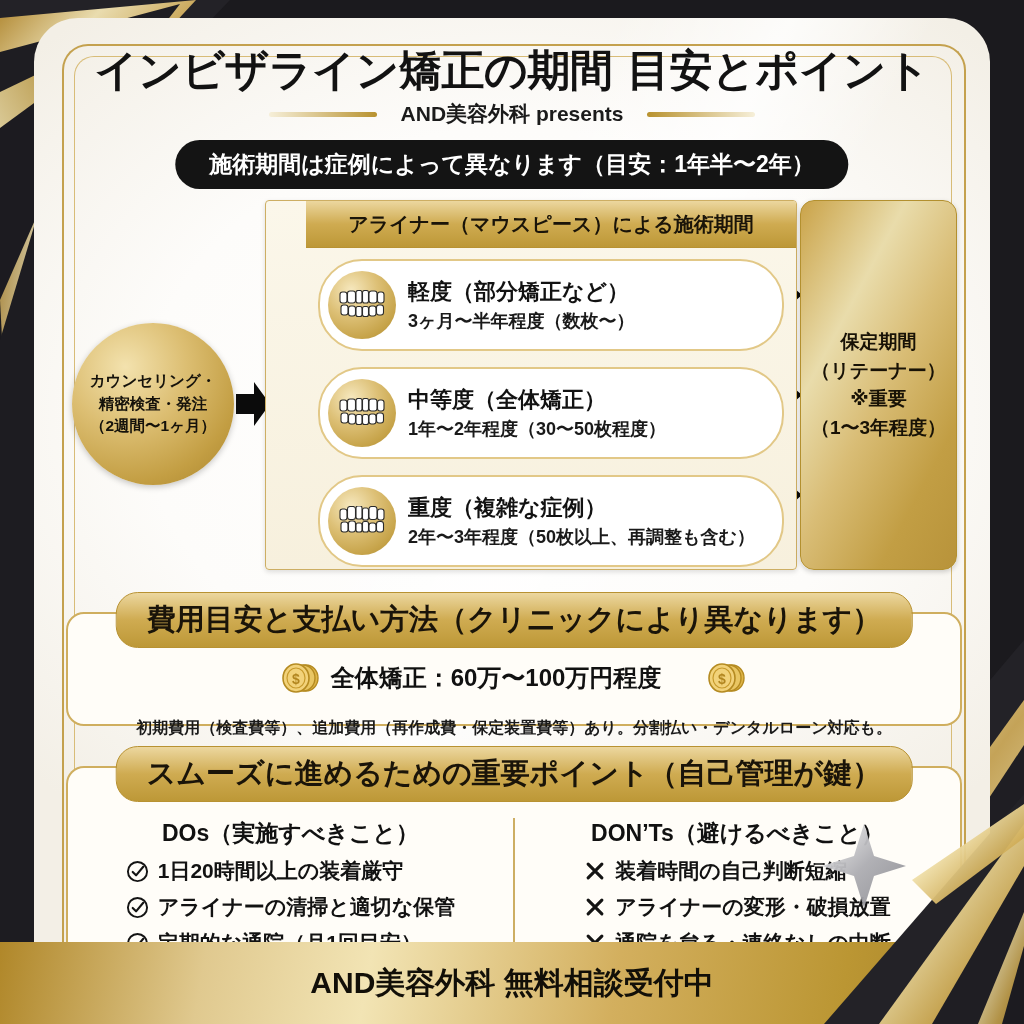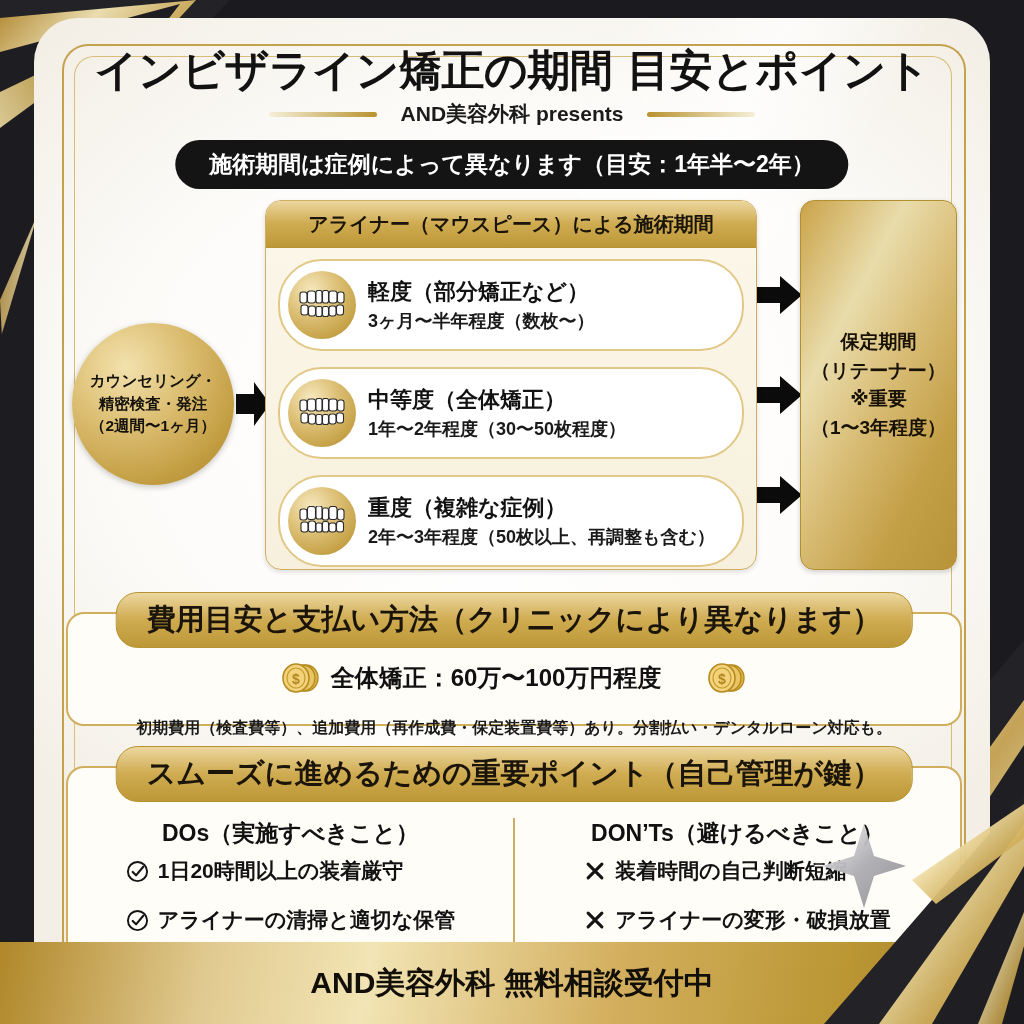--- a/index.html
+++ b/index.html
@@ -68,24 +68,25 @@
     display:flex;flex-direction:column;align-items:center;justify-content:center;
     text-align:center;color:#15120b;font-weight:bold;font-size:15.5px;line-height:1.45;
   }
   .arr{
     position:absolute;display:block;
   }
 
   
   .aligner-box{
     position:absolute;left:265px;top:200px;width:490px;height:368px;
-    border-radius:16px;overflow:hidden;
+    border-radius:4px;overflow:hidden;
     border:1.5px solid #cdae63;
     background:linear-gradient(180deg,#fbf7ea 0%,#f7f0dd 100%);
     box-shadow:0 2px 5px rgba(0,0,0,.13);
+    padding-left:40px;
   }
   .aligner-head{
     height:46px;display:flex;align-items:center;justify-content:center;
     background:linear-gradient(180deg,#e2c madness 0%,#c8a449 100%);
     background:linear-gradient(180deg,#e8d092 0%,#cdа84f 45%,#bf9a3c 100%);
     background:linear-gradient(180deg,#ecd79f 0%,#cfab51 50%,#bd9837 100%);
     color:#1a1409;font-weight:bold;font-size:20px;white-space:nowrap;
     border-bottom:1px solid #b89232;
   }
   .aligner-body{padding:11px 12px 12px 12px;display:flex;flex-direction:column;gap:16px;}
@@ -136,21 +137,21 @@
   .cost-text{font-size:24px;font-weight:bold;color:#111;white-space:nowrap;}
   .cost-note{
     position:absolute;top:104px;left:0;right:0;text-align:center;
     font-size:16px;font-weight:bold;color:#1a1a1a;white-space:nowrap;
   }
 
   .dos-grid{position:absolute;top:50px;left:0;right:0;display:flex;}
   .dos-col{flex:1;display:flex;flex-direction:column;align-items:center;}
   .dos-col.left{border-right:2px solid #cdae63;}
   .dos-head{font-size:23px;font-weight:bold;color:#111;margin-bottom:8px;white-space:nowrap;}
-  .dos-list{display:flex;flex-direction:column;gap:21px;}
+  .dos-list{display:flex;flex-direction:column;gap:8px;}
   .dos-li{display:flex;align-items:center;gap:9px;font-size:21px;font-weight:bold;color:#121212;white-space:nowrap;}
 
   
   .footer-band{
     position:absolute;left:0;bottom:0;width:1024px;height:82px;
     background:linear-gradient(100deg,#b9912f 0%,#e5d1 duplicate 18%,#f0e0ab 34%,#d2ae5c 58%,#bd9834 80%,#a8842a 100%);
     background:linear-gradient(100deg,#b08729 0%,#e0c98f 20%,#f2e4b4 36%,#d3af5e 60%,#bb9633 82%,#a07c26 100%);
   }
   .footer-text{
     position:absolute;left:0;right:0;bottom:20px;text-align:center;

